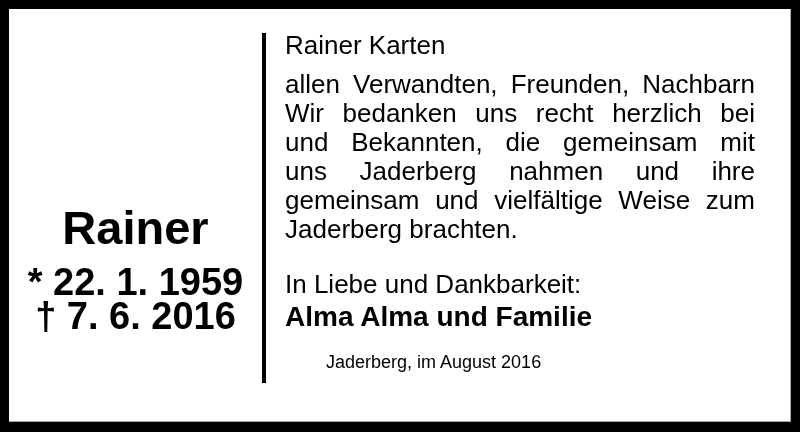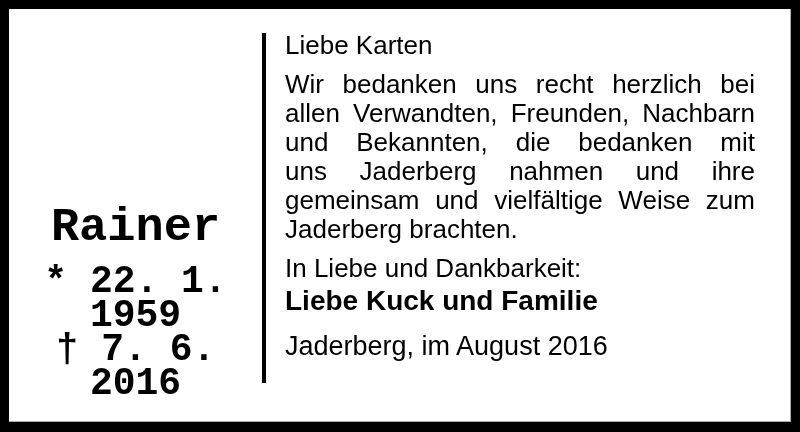--- a/index.html
+++ b/index.html
@@ -17,62 +17,62 @@
     border-right: 1px solid #a9a9a9;
     border-bottom: 1px solid #a9a9a9;
   }
   .divider {
     position: absolute; left: 253px; top: 24px;
     width: 4px; height: 350px;
     background: #000000;
   }
   .left-col {
     position: absolute; left: 0; top: 194px;
-    width: 253px; text-align: center; color: #000; font-family: Liberation Mono, monospace;
+    width: 253px; text-align: center; color: #000;
   }
   .name  { font-weight: bold; font-size: 47px; line-height: 49px; }
   .dates { margin-top: 13px; font-weight: bold; font-size: 38px; line-height: 34px; }
   .right-col {
     position: absolute; left: 276px; top: 0;
     width: 470px; color: #000;
     font-size: 26px; line-height: 29px;
   }
   .statt     { margin-top: 22px; }
   .paragraph { margin-top: 10px; }
   .jline       { text-align: justify; text-align-last: justify; }
   .jline.last  { text-align-last: left; }
-  .inliebe   { margin-top: 10px; }
+  .inliebe   { margin-top: 26px; }
   .family    { margin-top: 2px; font-weight: bold; font-size: 28px; line-height: 31px; }
-  .place     { margin-top: 16px; font-size: 27px; }
+  .place     { margin-top: 16px; font-size: 18px; margin-left: 41px; }
 </style>
 </head>
 <body>
 
 <div class="sheet">
 
   <div class="left-col">
     <div class="name">
       <div>Rainer</div>
     </div>
     <div class="dates">
       <div>* 22. 1. 1959</div>
       <div>† 7. 6. 2016</div>
     </div>
   </div>
 
   <div class="divider"></div>
 
   <div class="right-col">
-    <div class="statt">Liebe Karten</div>
+    <div class="statt">Rainer Karten</div>
     <div class="paragraph">
+        <div class="jline">allen Verwandten, Freunden, Nachbarn</div>
         <div class="jline">Wir bedanken uns recht herzlich bei</div>
-        <div class="jline">allen Verwandten, Freunden, Nachbarn</div>
-        <div class="jline">und Bekannten, die bedanken mit</div>
+        <div class="jline">und Bekannten, die gemeinsam mit</div>
         <div class="jline">uns Jaderberg nahmen und ihre</div>
         <div class="jline">gemeinsam und vielfältige Weise zum</div>
         <div class="jline last">Jaderberg brachten.</div>
       </div>
     <div class="inliebe">In Liebe und Dankbarkeit:</div>
-    <div class="family">Liebe Kuck und Familie</div>
+    <div class="family">Alma Alma und Familie</div>
     <div class="place">Jaderberg, im August 2016</div>
   </div>
 
 </div>
 
 </body></html>

